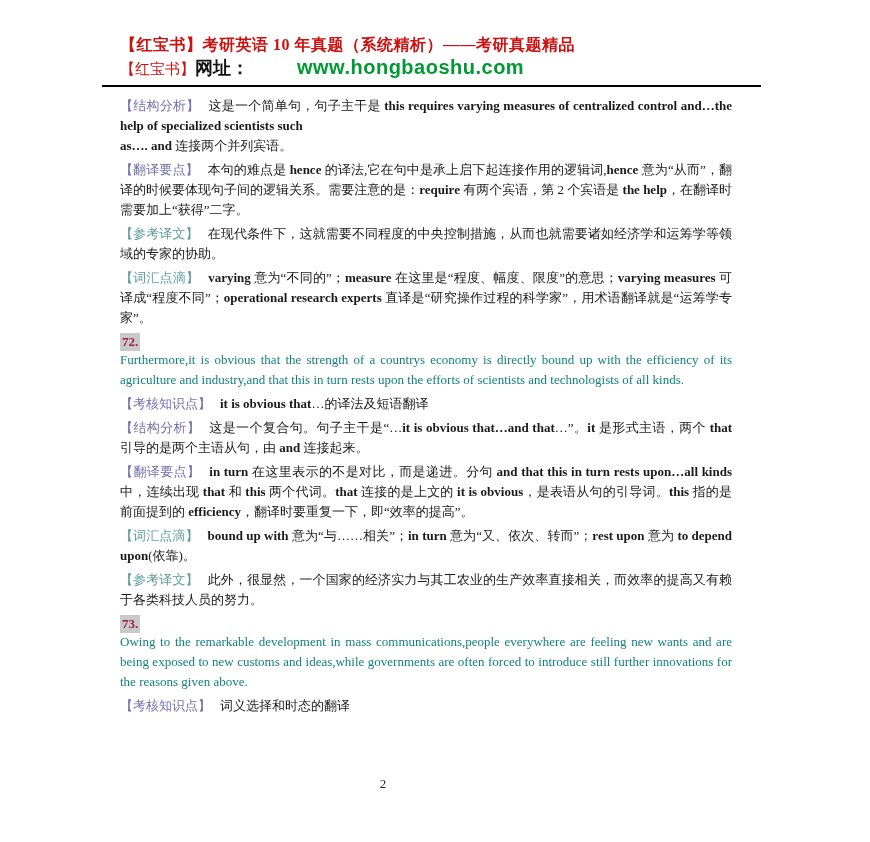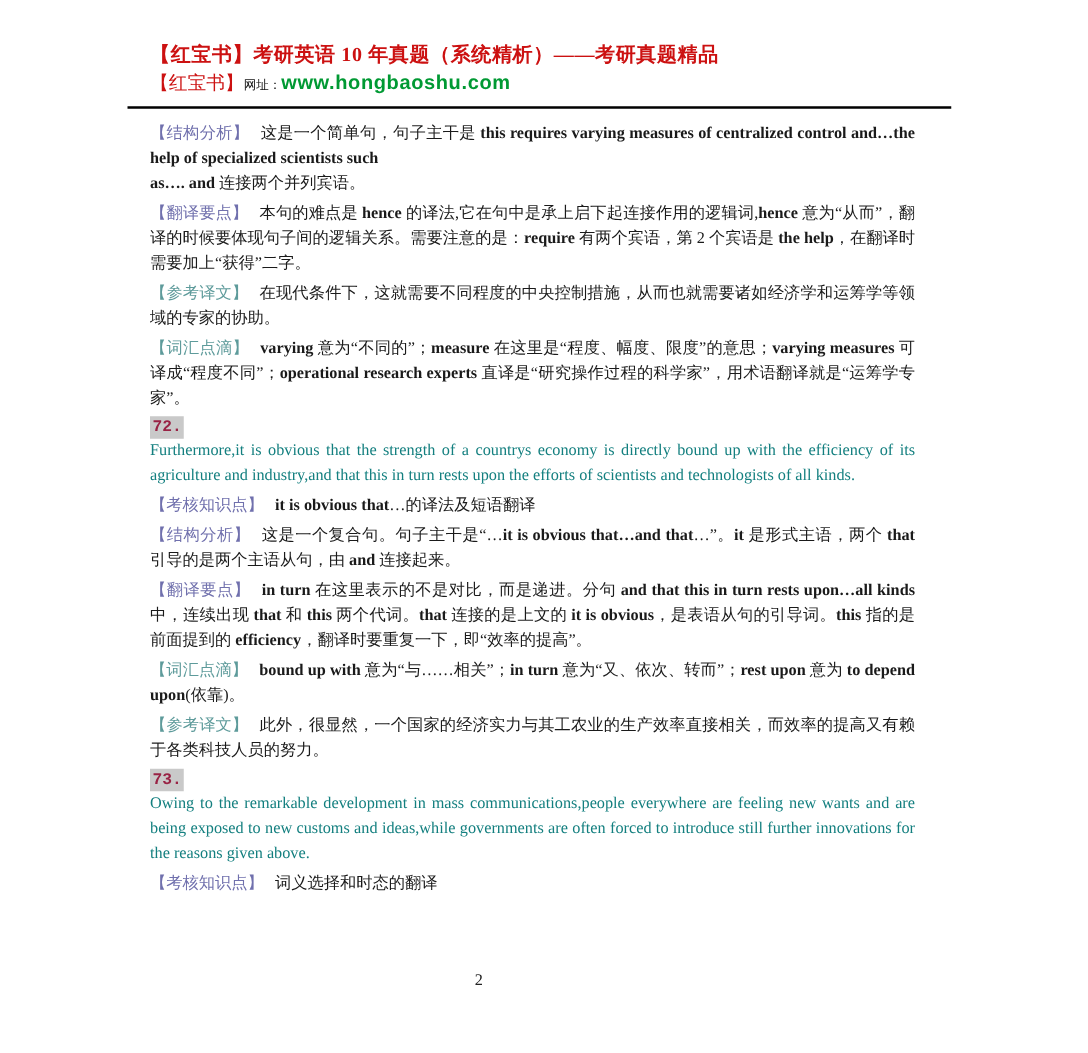--- a/index.html
+++ b/index.html
@@ -11,46 +11,45 @@
     font-family:"Liberation Serif","DejaVu Serif",serif;
     color:var(--body-color,#1a1a1a);
   }
   .header{position:absolute;left:120px;top:34px;width:660px;}
   .header-title{
     font-size:16px;font-weight:bold;color:var(--title-color,#cc1111);
     letter-spacing:0.5px;line-height:22px;white-space:nowrap;
   }
   .header-site{font-size:15px;line-height:22px;white-space:nowrap;}
   .site-prefix{color:var(--title-color,#cc1111);font-weight:normal;}
-  .site-label{color:#111;font-weight:normal;font-family:"Liberation Sans","DejaVu Sans",sans-serif;font-size:10px;}
+  .site-label{color:#111;font-weight:bold;font-family:"Liberation Sans","DejaVu Sans",sans-serif;font-size:18px;}
   .site-url{
     color:var(--url-color,#009933);font-weight:bold;
     font-family:"Liberation Sans","DejaVu Sans",sans-serif;
-    font-size:16px;letter-spacing:0.5px;
+    font-size:20px;letter-spacing:0.5px;margin-left:48px;
   }
   .header-rule{position:absolute;left:102px;top:85px;width:659px;height:2px;background:#000;}
   .content{position:absolute;left:120px;top:96px;width:612px;}
   .para{
     margin:0 0 4px 0;
     font-size:13px;line-height:20px;
     text-align:justify;
   }
   .sec-label{margin-right:9px;}
   .sec-label.purple{color:var(--label-purple,#7070ad);}
   .sec-label.teal{color:var(--label-teal,#5e9b9b);}
   .para b{font-family:"Liberation Serif","DejaVu Serif",serif;}
   .question-block{margin:0 0 4px 0;}
   .q-num-line{height:18px;line-height:18px;}
   .q-num{
     display:inline-block;
     background:var(--number-bg,#c9c9c9);
     color:var(--number-text,#992244);
     font-weight:bold;font-size:13px;
     padding:0 2px;
-    font-family:Liberation Mono, monospace;
   }
   .q-sentence{
     color:var(--question-color,#137f7f);
     font-size:13px;line-height:20px;
     text-align:justify;
   }
   .page-number{
     position:absolute;left:0;right:0;top:776px;
     text-align:center;font-size:13px;color:#222;
   }

